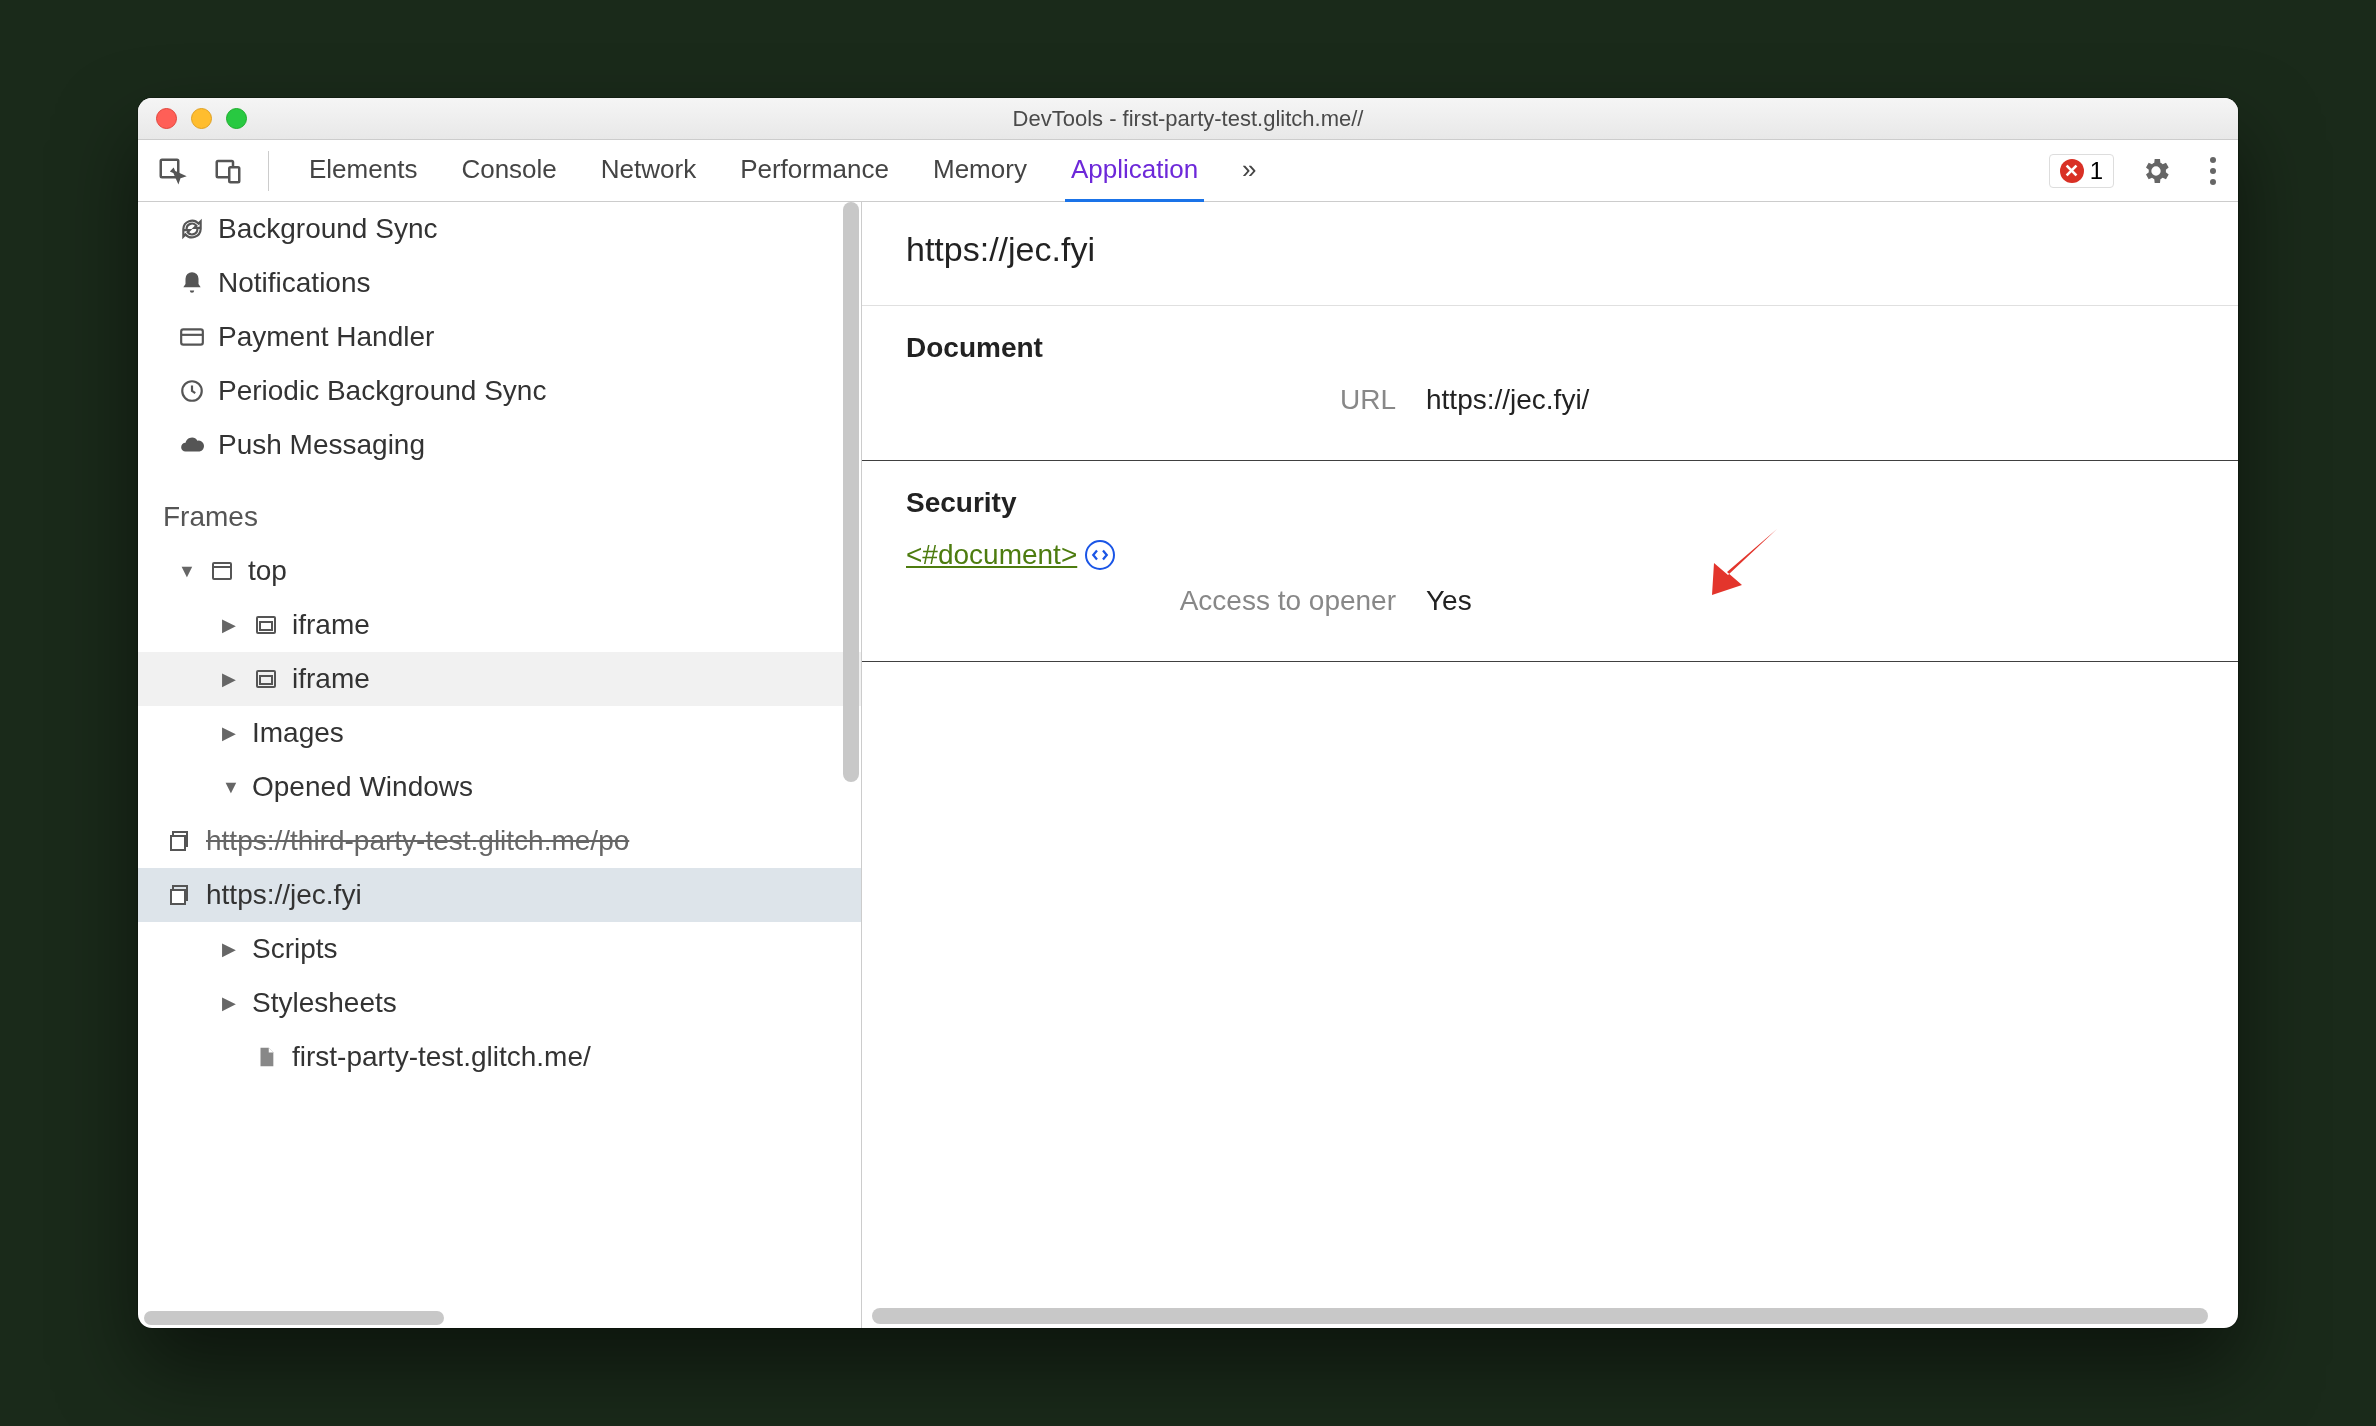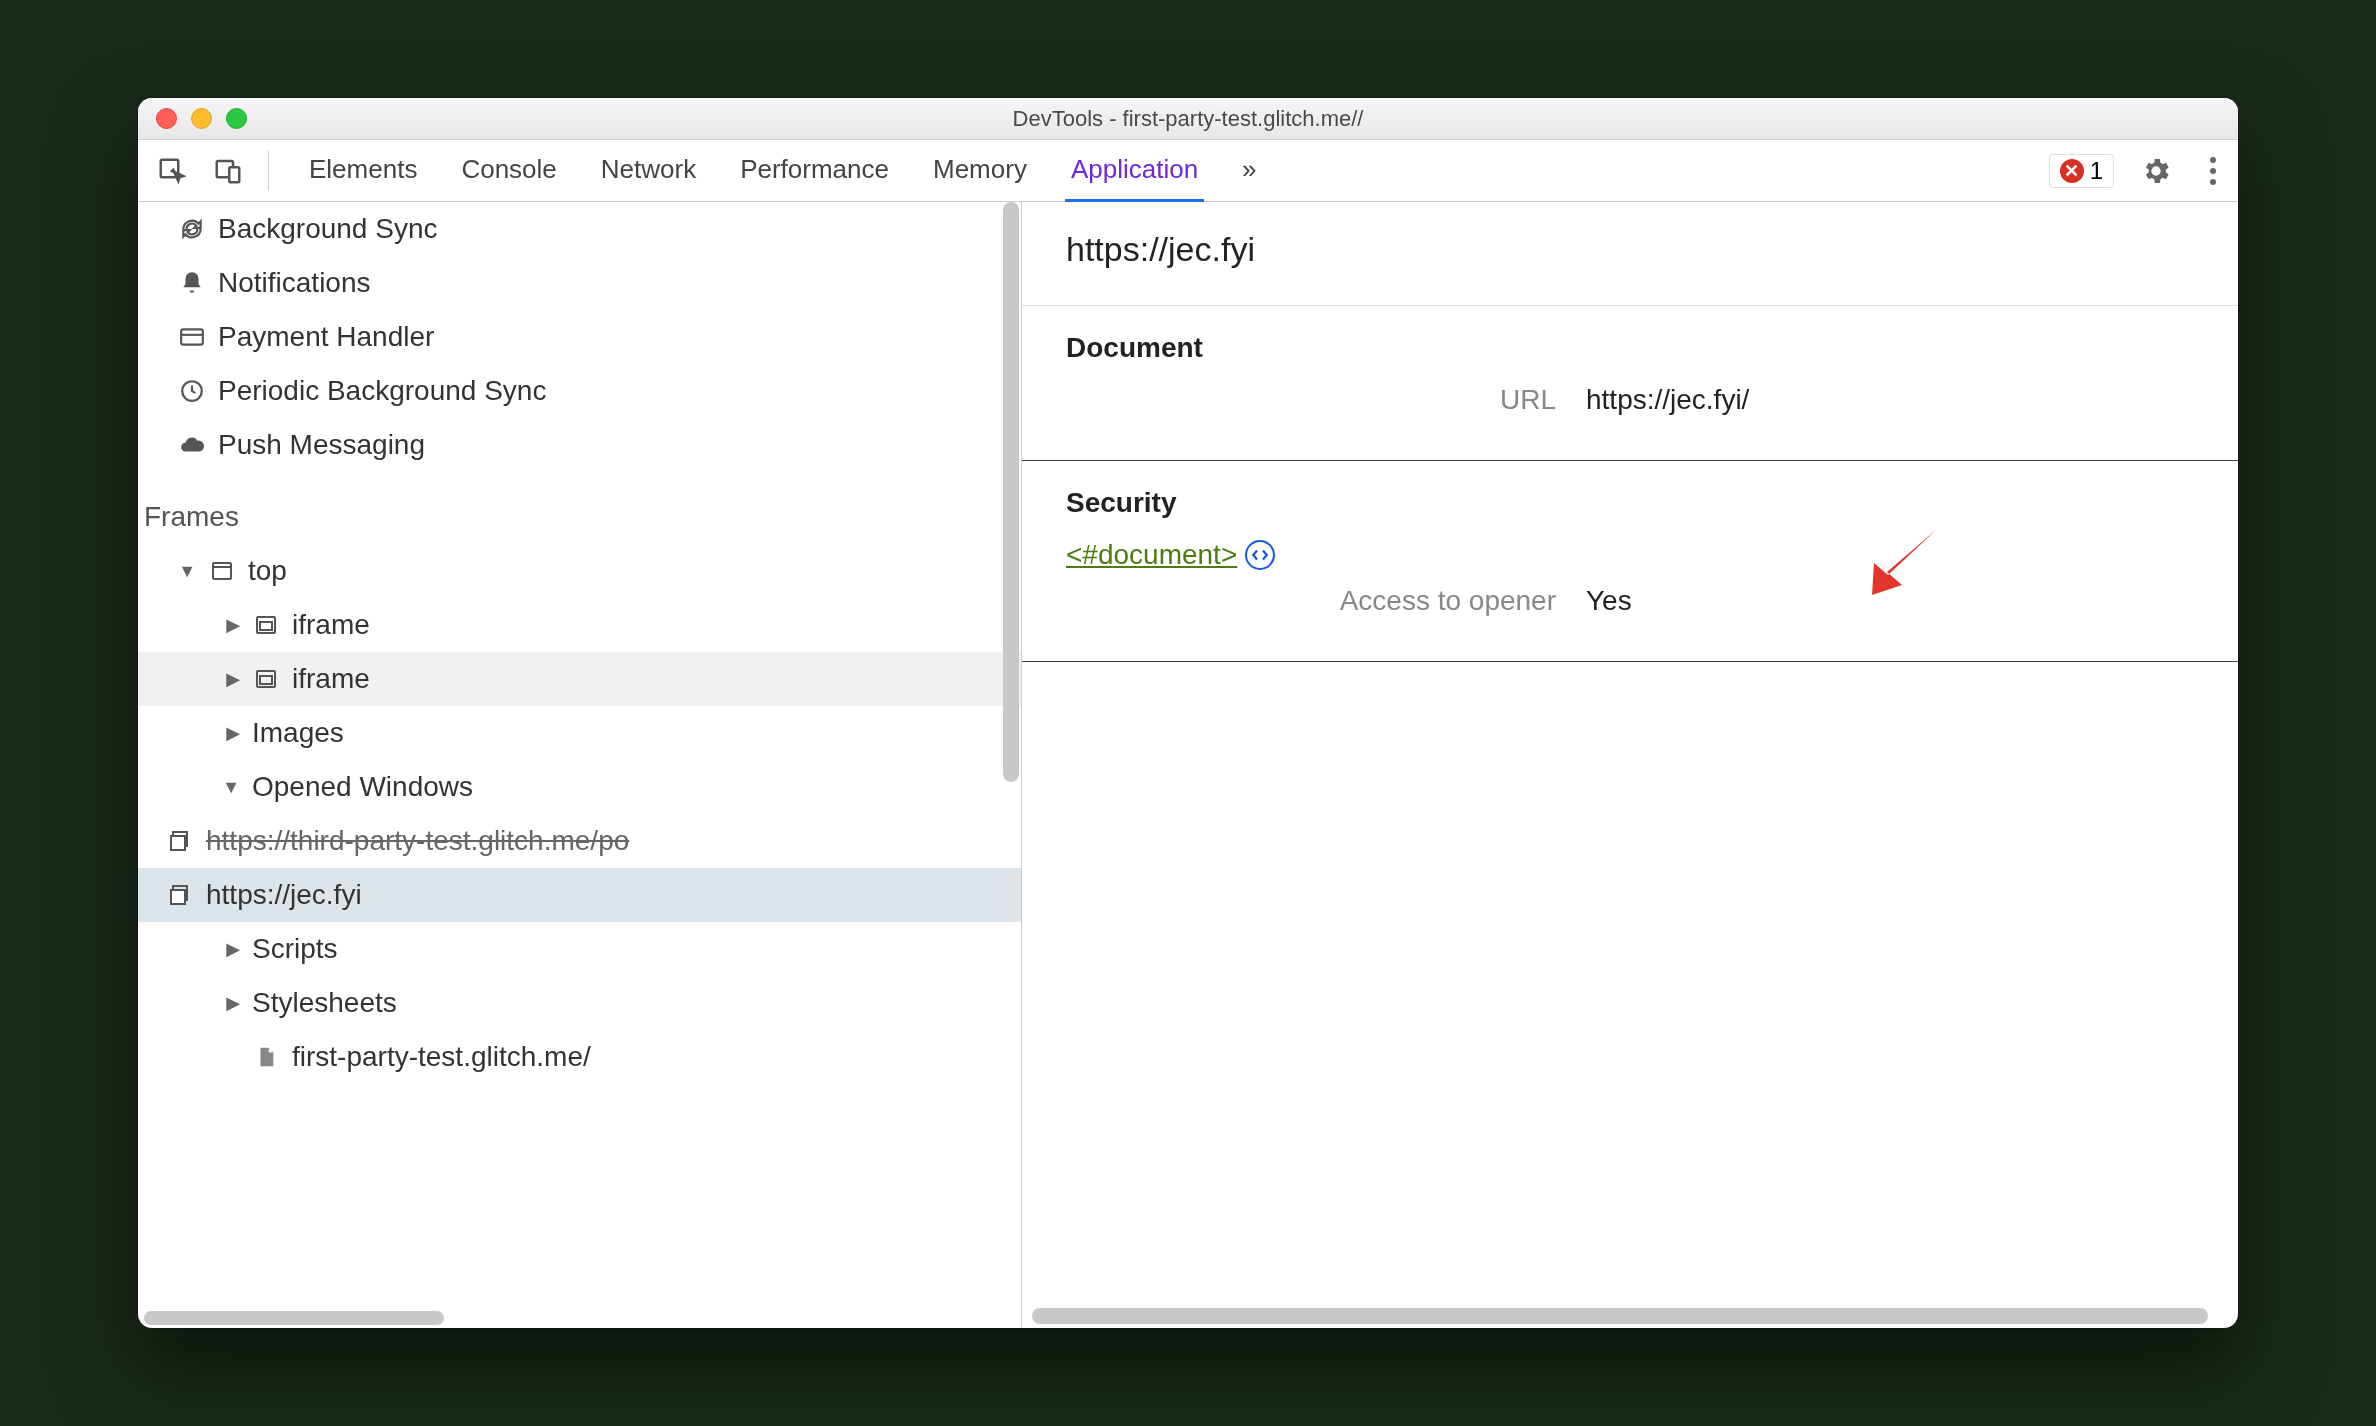--- a/index.html
+++ b/index.html
@@ -53,27 +53,27 @@
   }
   .toolbar .divider { width:1px; height:40px; background:#ccc; margin:0 8px;}
   .tabs { display:flex; gap: 32px; margin-left: 18px; font-size:26px; color:#444; }
   .tab { padding: 14px 6px; cursor:pointer; }
   .tab.active { color:#6d28d9; border-bottom: 3px solid #1a73e8; }
   .toolbar-right { margin-left:auto; display:flex; align-items:center; gap:18px;}
   .err-badge { display:flex; align-items:center; gap:6px; border:1px solid #ddd; border-radius:4px; padding:2px 10px; font-size:24px;}
   .err-badge .circ { width:24px; height:24px; border-radius:50%; background:#d93025; color:#fff; display:flex; align-items:center; justify-content:center; font-size:18px; font-weight:bold;}
   .body { flex:1; display:flex; overflow:hidden; position:relative;}
   .sidebar {
-    width: 884px; border-right:1px solid #ccc; overflow:hidden;
+    width: 724px; border-right:1px solid #ccc; overflow:hidden;
     font-size:28px; color:#333; position:relative;
-    display:flex; flex-direction:column;text-align:right;
+    display:flex; flex-direction:column;
   }
   .sidebar-content { flex:1; overflow:hidden; }
   .sb-row { display:flex; align-items:center; height:54px; padding-left:28px; gap:12px; white-space:nowrap; }
-  .sb-row.section { padding-left:6px; color:#555; }
+  .sb-row.section { padding-left:25px; color:#555; }
   .sb-row .tri { width:18px; display:inline-block; color:#666; font-size:18px;}
   .sb-row .ic { width:28px; height:28px; display:flex; align-items:center; justify-content:center; color:#555;}
   .sb-row.sel { background:#dde4ea; }
   .sb-row.dim { background:#f1f1f1; }
   .indent-1 { padding-left: 40px; }
   .indent-2 { padding-left: 84px; }
   .indent-3 { }
   .strike { text-decoration: line-through; color:#666;}
   .vscroll { position:absolute; right:2px; top:0; width:16px; height:580px; background:#c8c8c8; border-radius:8px;}
   .hscroll { height:20px; display:flex; align-items:center; padding:0 6px;}

